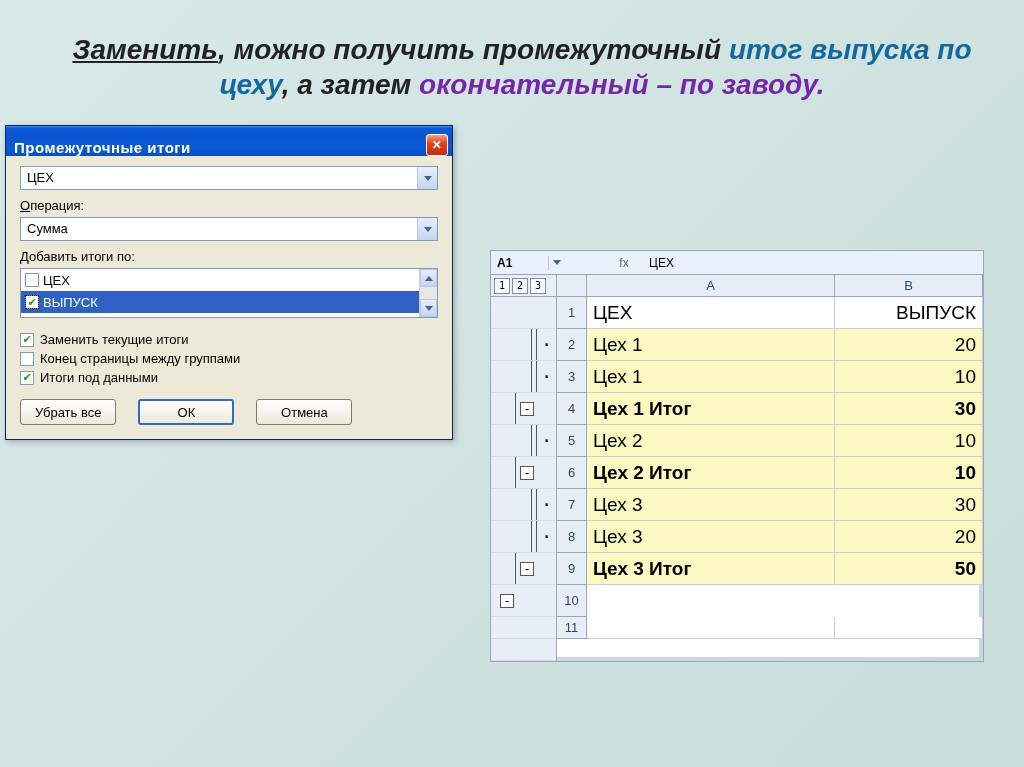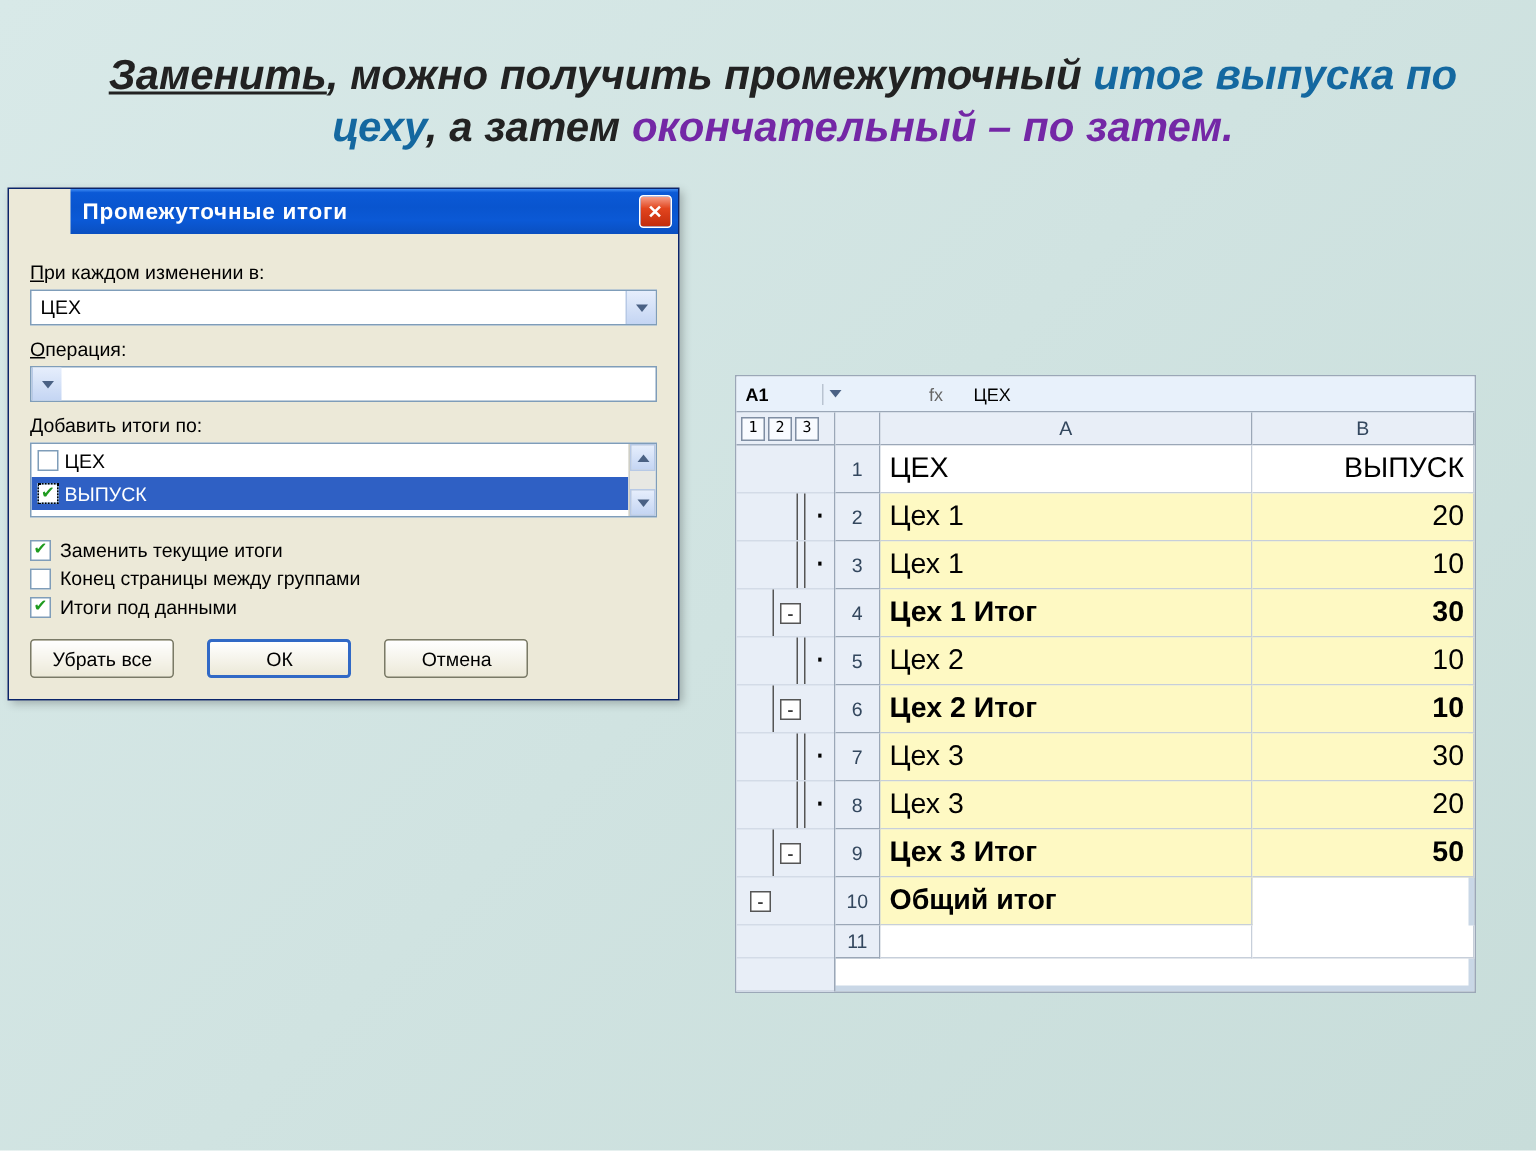--- a/index.html
+++ b/index.html
@@ -40,26 +40,25 @@
     width: 448px;
     background: #ece9d8;
     border: 1px solid #0a246a;
     box-shadow: 2px 2px 6px rgba(0,0,0,.25);
   }
   .titlebar {
     height: 30px;
     background: linear-gradient(180deg,#3f8cf3 0%,#0b59d6 8%,#0955cf 40%,#0b59d6 70%,#0a4fc0 100%);
     color: #fff;
     display: flex;
-    align-items: center;
+    align-items: flex-end;
     padding: 0 4px 0 8px;
     font-size: 15px;
     font-weight: bold;
     letter-spacing: .5px;
-    margin-left: 41px;
   }
   .titlebar .spacer { flex: 1; }
   .closebtn {
     width: 22px; height: 22px;
     background: linear-gradient(180deg,#f6a08a 0%, #e2451e 40%, #c22c0c 100%);
     border: 1px solid #fff;
     border-radius: 3px;
     display:flex;align-items:center;justify-content:center;
     color:#fff;font-weight:bold;font-size:12px;
     cursor:pointer;
@@ -185,42 +184,42 @@
   .cell.B{flex:0 0 148px;justify-content:flex-end;}
   .cell.hdr{background:#fff;font-weight:normal;}
   .cell.bold{font-weight:700;}
   .grow.empty .cell{background:#fff;height:22px;}
   .grow.empty{height:22px;text-align:center;}
 </style>
 </head>
 <body>
 
 <div class="headline">
-  <span class="lead">Заменить</span><span>, можно получить промежуточный </span><span class="blue1">итог выпуска по цеху</span><span>, а затем </span><span class="purp">окончательный – по затем.</span>
+  <span class="lead">Заменить</span><span>, можно получить промежуточный </span><span class="blue1">итог выпуска по цеху</span><span>, а затем </span><span class="purp">окончательный – по заводу.</span>
 </div>
 
 <div class="dialog">
   <div class="titlebar">
     <span>Промежуточные итоги</span>
     <span class="spacer"></span>
     <div class="closebtn">
       <span>✕</span>
     </div>
   </div>
   <div class="dlgbody">
-    <label class="lbl"><u>П</u><span>ри каждом изменении в:</span></label>
     <div class="combo">
       <div class="val">ЦЕХ</div>
       <div class="drop">
           <div class="chev"></div>
         </div>
     </div>
 
     <label class="lbl"><u>О</u><span>перация:</span></label>
     <div class="combo">
+      <div class="val">Сумма</div>
       <div class="drop">
           <div class="chev"></div>
         </div>
     </div>
 
     <label class="lbl"><span>Добавить итоги по:</span></label>
     <div class="listbox">
       <div class="items" id="listbox-items">
           <div class="li-row">
             <div class="ck"></div>
@@ -379,21 +378,20 @@
             <div class="cell A">Цех 3</div>
             <div class="cell B">20</div>
           </div>
           <div class="grow">
             <div class="rowh">9</div>
             <div class="cell A bold">Цех 3 Итог</div>
             <div class="cell B bold">50</div>
           </div>
           <div class="grow">
             <div class="rowh">10</div>
-            <div class="cell A bold">Общий итог</div>
           </div>
           <div class="grow empty">
             <div class="rowh" style="height: 22px;">11</div>
             <div class="cell A" style="height: 22px;"></div>
             <div class="cell B" style="height: 22px;"></div>
           </div>
         </div>
     </div>
   </div>
 </div>

